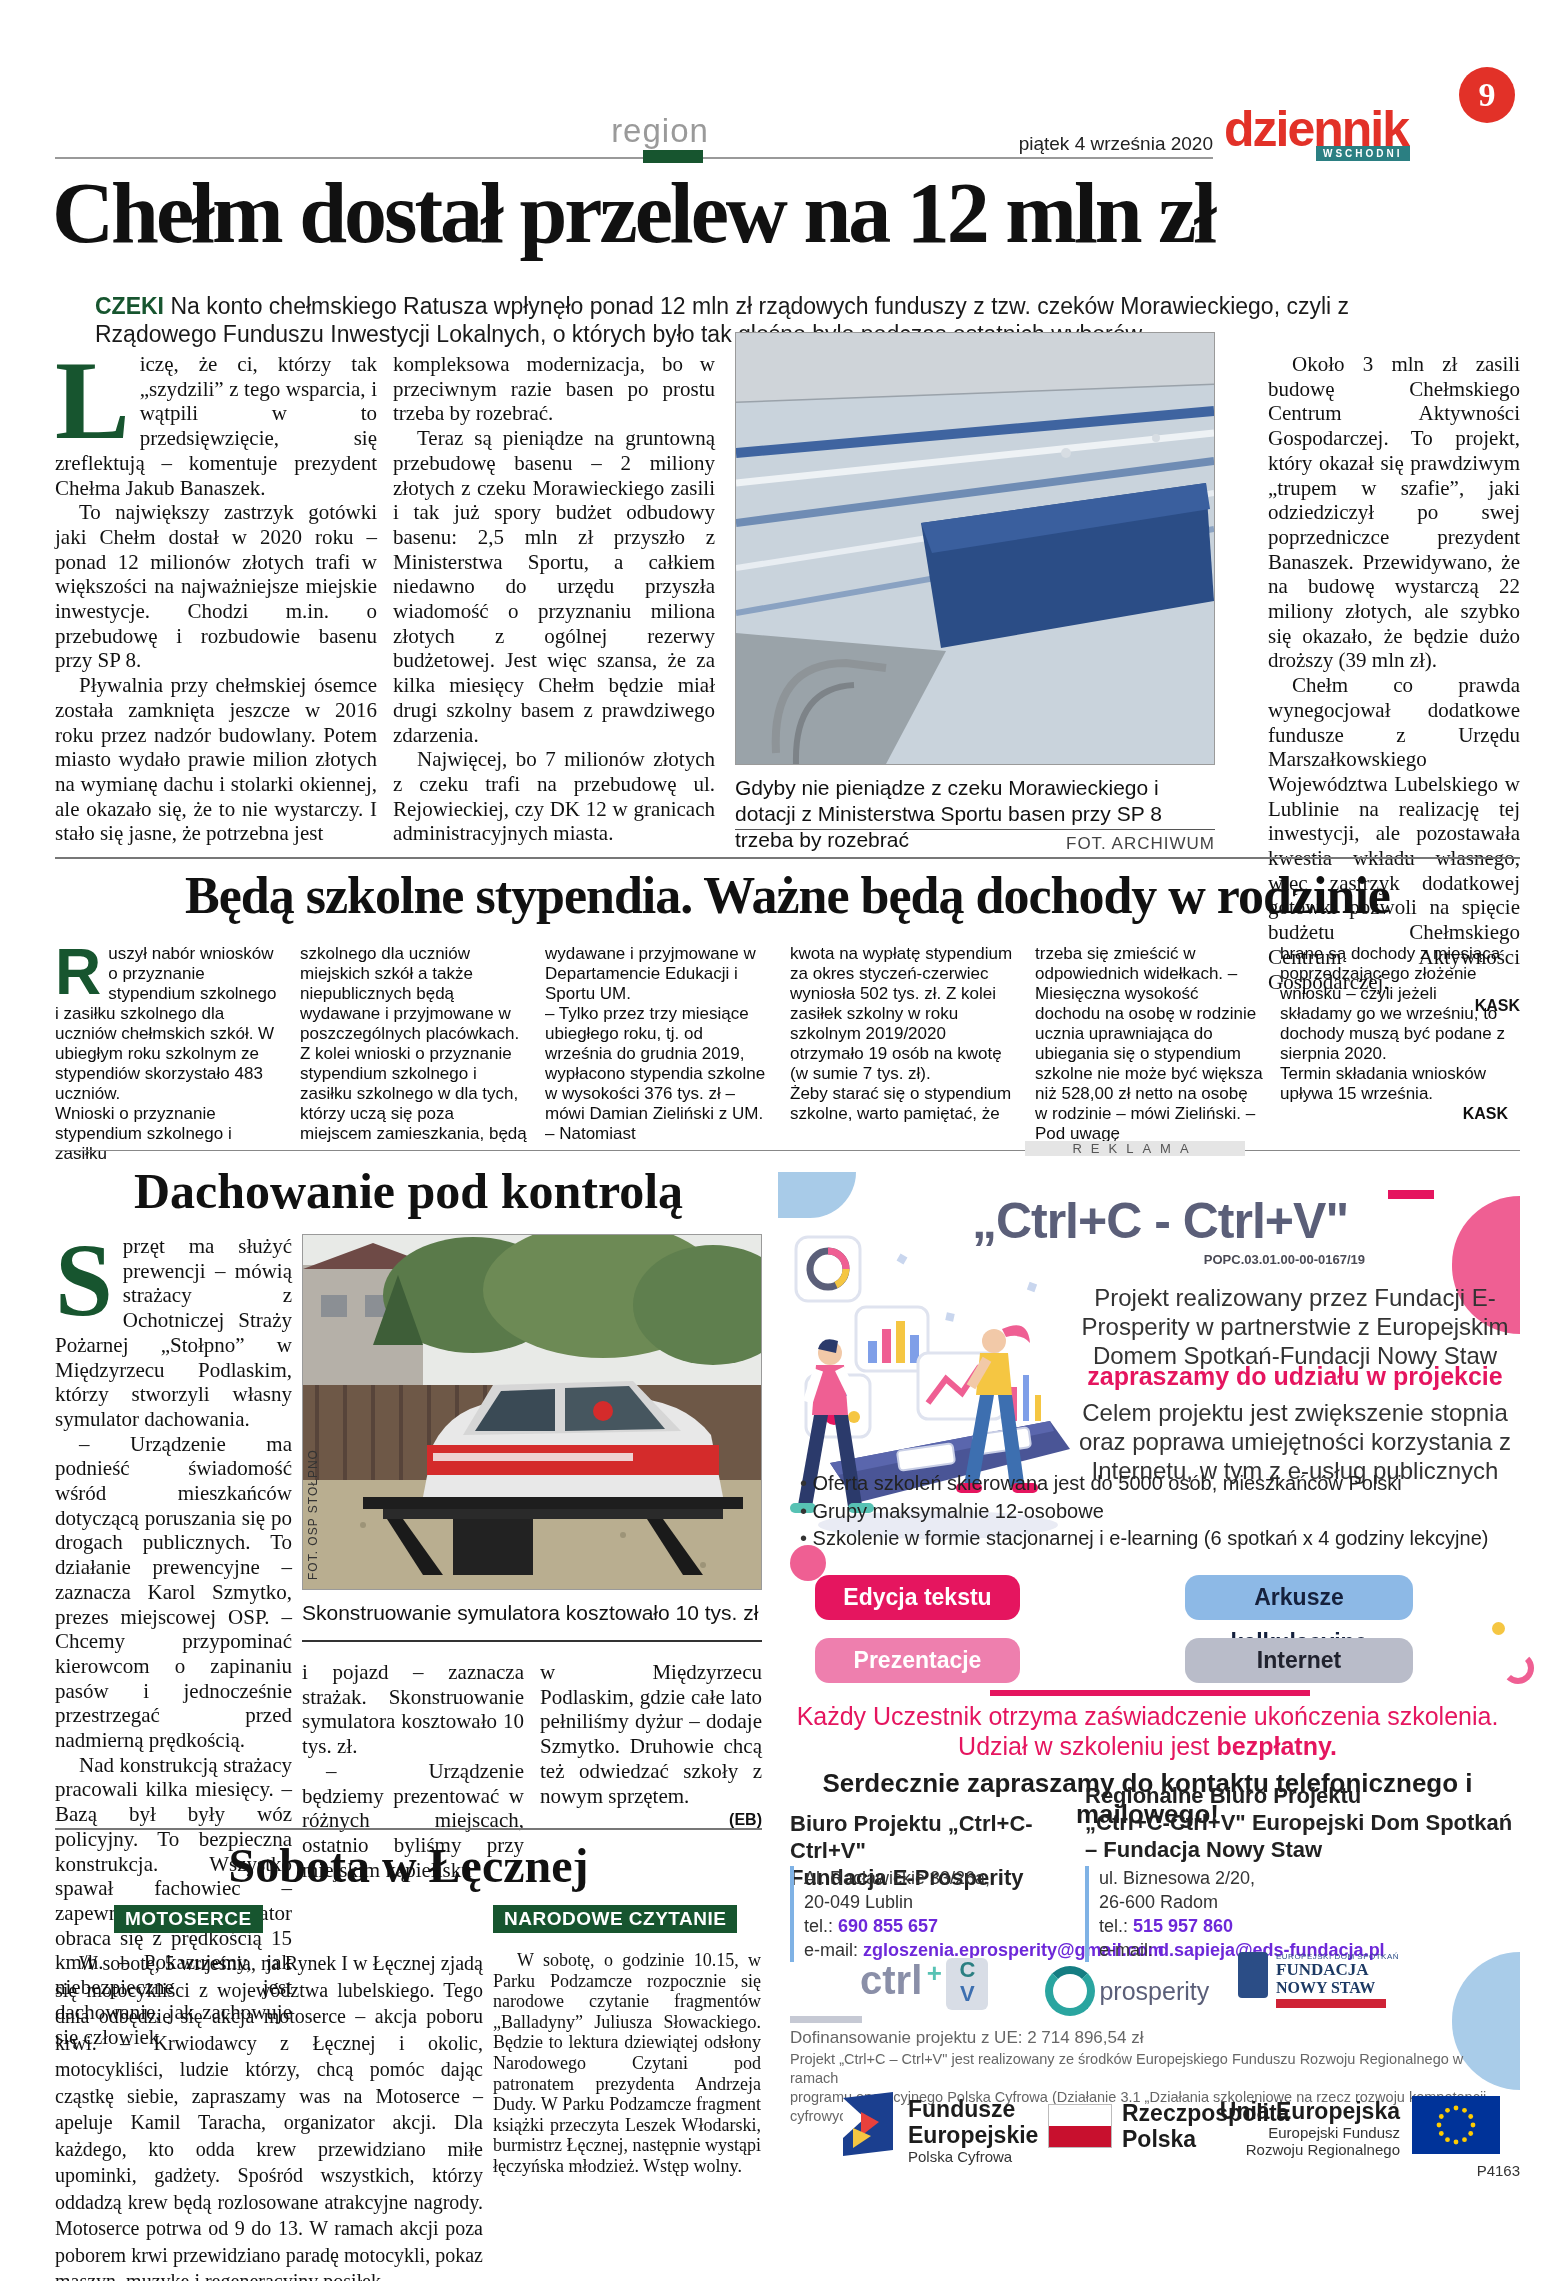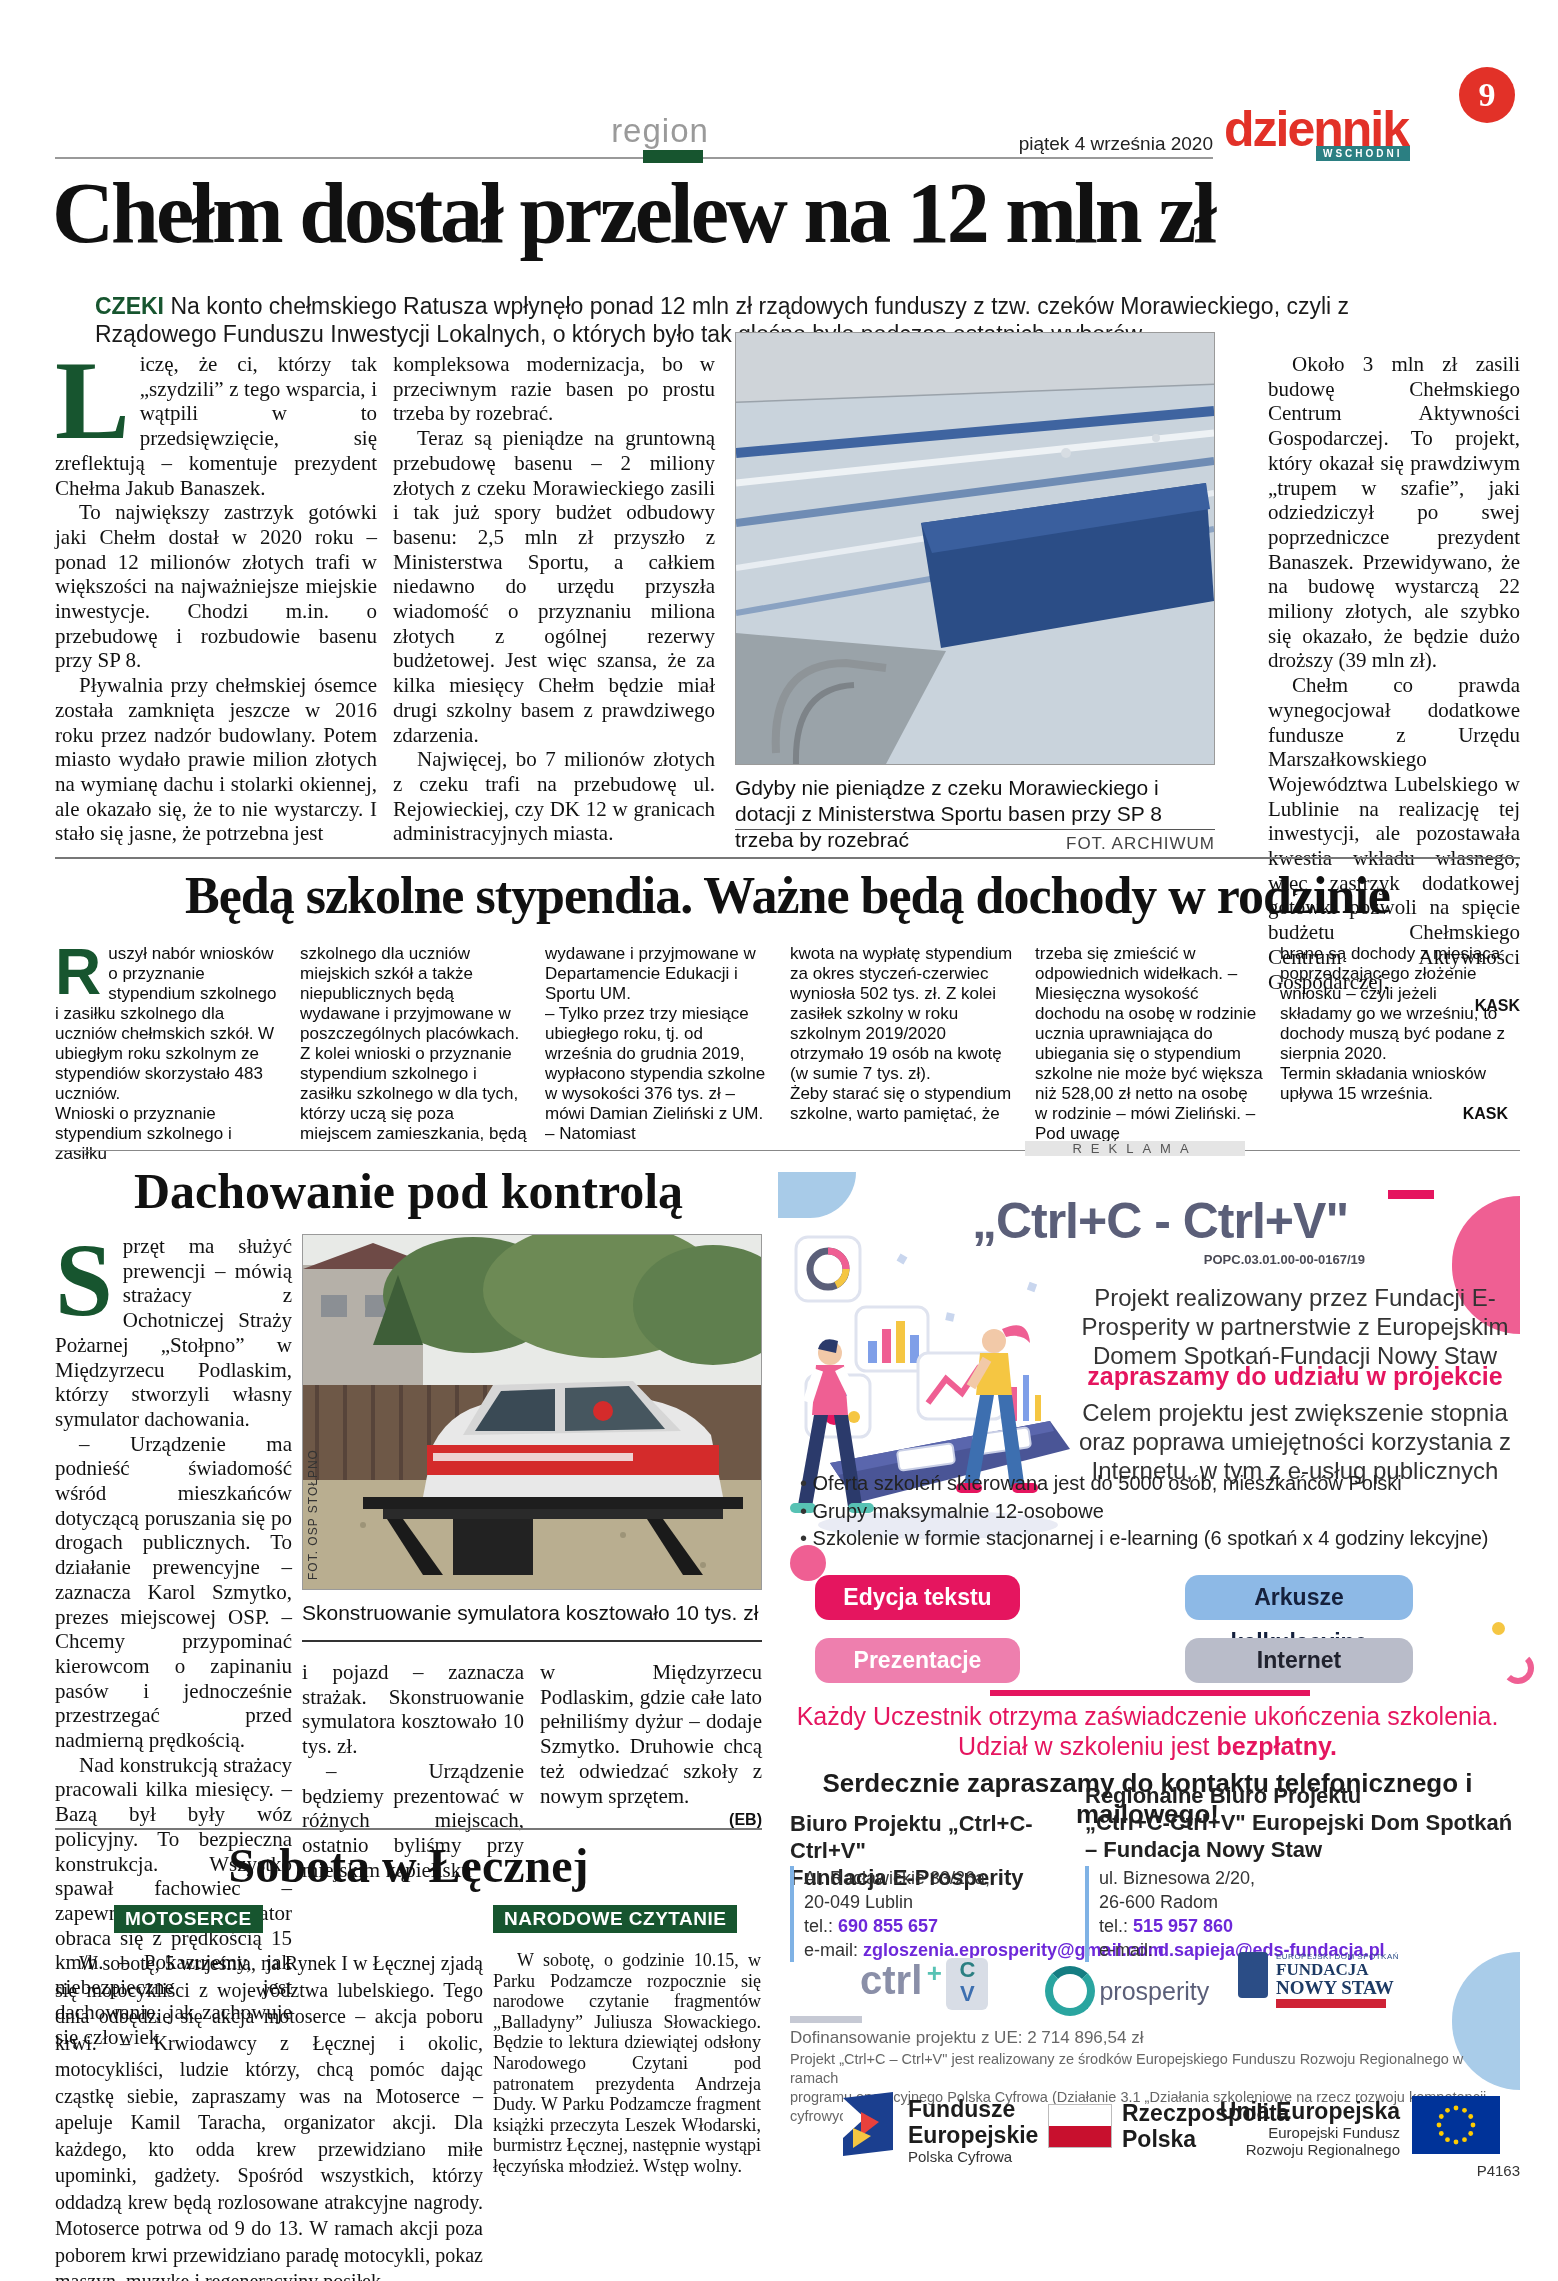--- a/index.html
+++ b/index.html
@@ -364,21 +364,21 @@
     </span>
   </div>
   <div class="abs san" style="left:1045px;top:1966px;width:180px;height:50px;">
     <span style="display:inline-block;width:34px;height:34px;border:8px solid #2aa5a0;border-radius:50%;border-top-color:#157d82;vertical-align:middle;"></span>
     <span style="font-size:25px;color:#5b5f79;vertical-align:middle;">prosperity</span>
   </div>
   <div class="abs san" style="left:1238px;top:1952px;width:170px;height:70px;">
     <div style="float:left;width:30px;height:46px;background:#2b4d86;border-radius:4px;margin-right:8px;"></div>
     <div style="font-size:8px;color:#2b4d86;letter-spacing:.5px;">EUROPEJSKI DOM SPOTKAŃ</div>
     <div class="ser" style="font-size:17px;font-weight:bold;color:#1d3a64;line-height:18px;">FUNDACJA</div>
-    <div class="ser" style="font-size:19px;font-weight:bold;color:#1d3a64;line-height:18px;">NOWY STAW</div>
+    <div class="ser" style="font-size:16px;font-weight:bold;color:#1d3a64;line-height:18px;">NOWY STAW</div>
     <div style="width:110px;height:9px;background:#cf2336;margin-top:2px;margin-left:38px;"></div>
   </div>
 
   <div class="abs" style="left:790px;top:2016px;width:72px;height:7px;background:#c6c9d4;"></div>
   <div class="abs san fine" style="left:790px;top:2028px;width:640px;">Dofinansowanie projektu z UE: 2 714 896,54 zł</div>
   <div class="abs san finer" style="left:790px;top:2050px;width:710px;">
     <p>Projekt „Ctrl+C – Ctrl+V" jest realizowany ze środków Europejskiego Funduszu Rozwoju Regionalnego w ramach</p>
     <p>programu operacyjnego Polska Cyfrowa (Działanie 3.1 „Działania szkoleniowe na rzecz rozwoju kompetencji cyfrowych").</p>
   </div>
 

